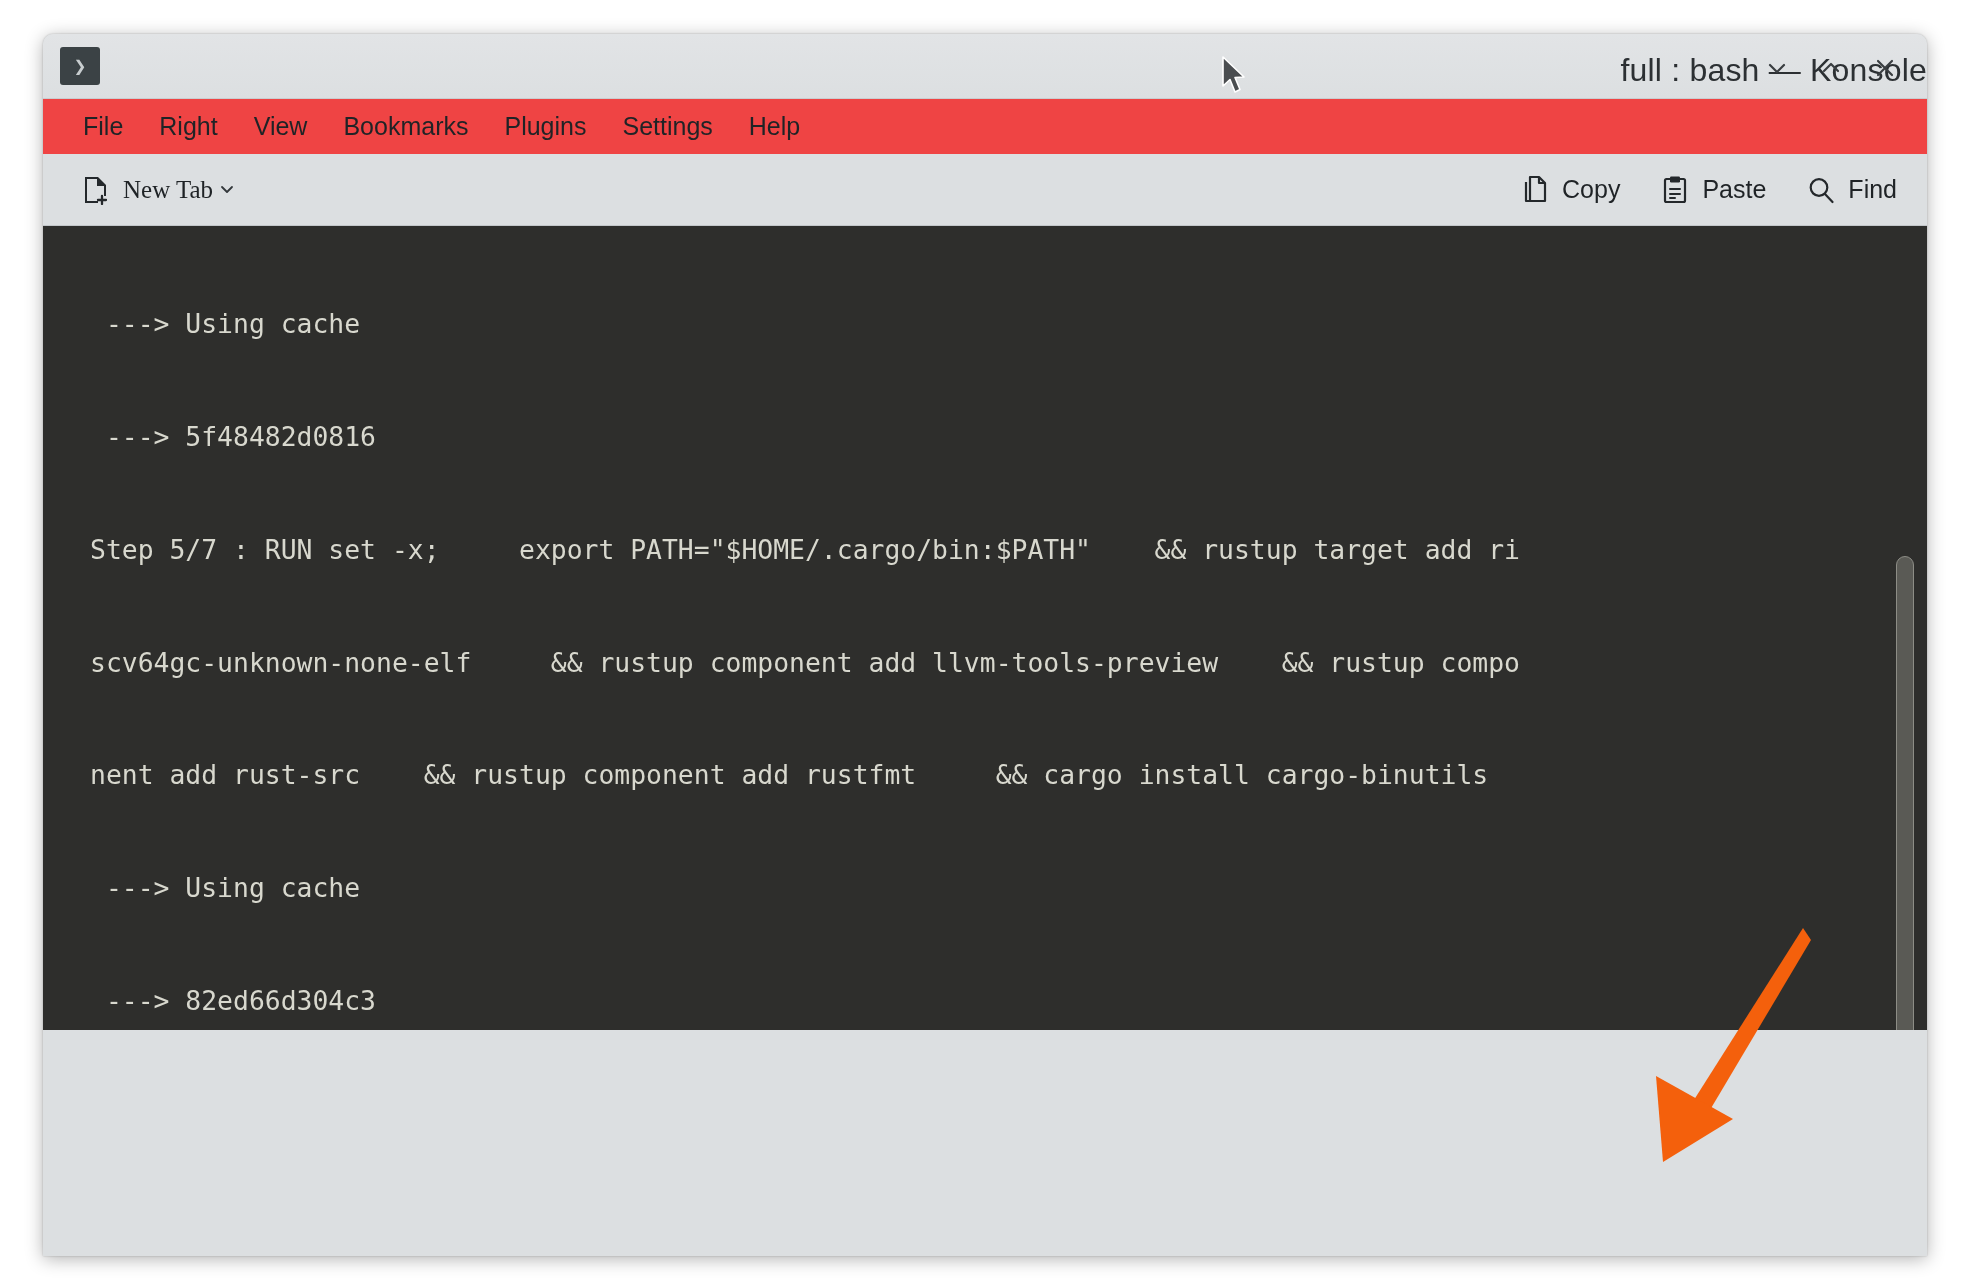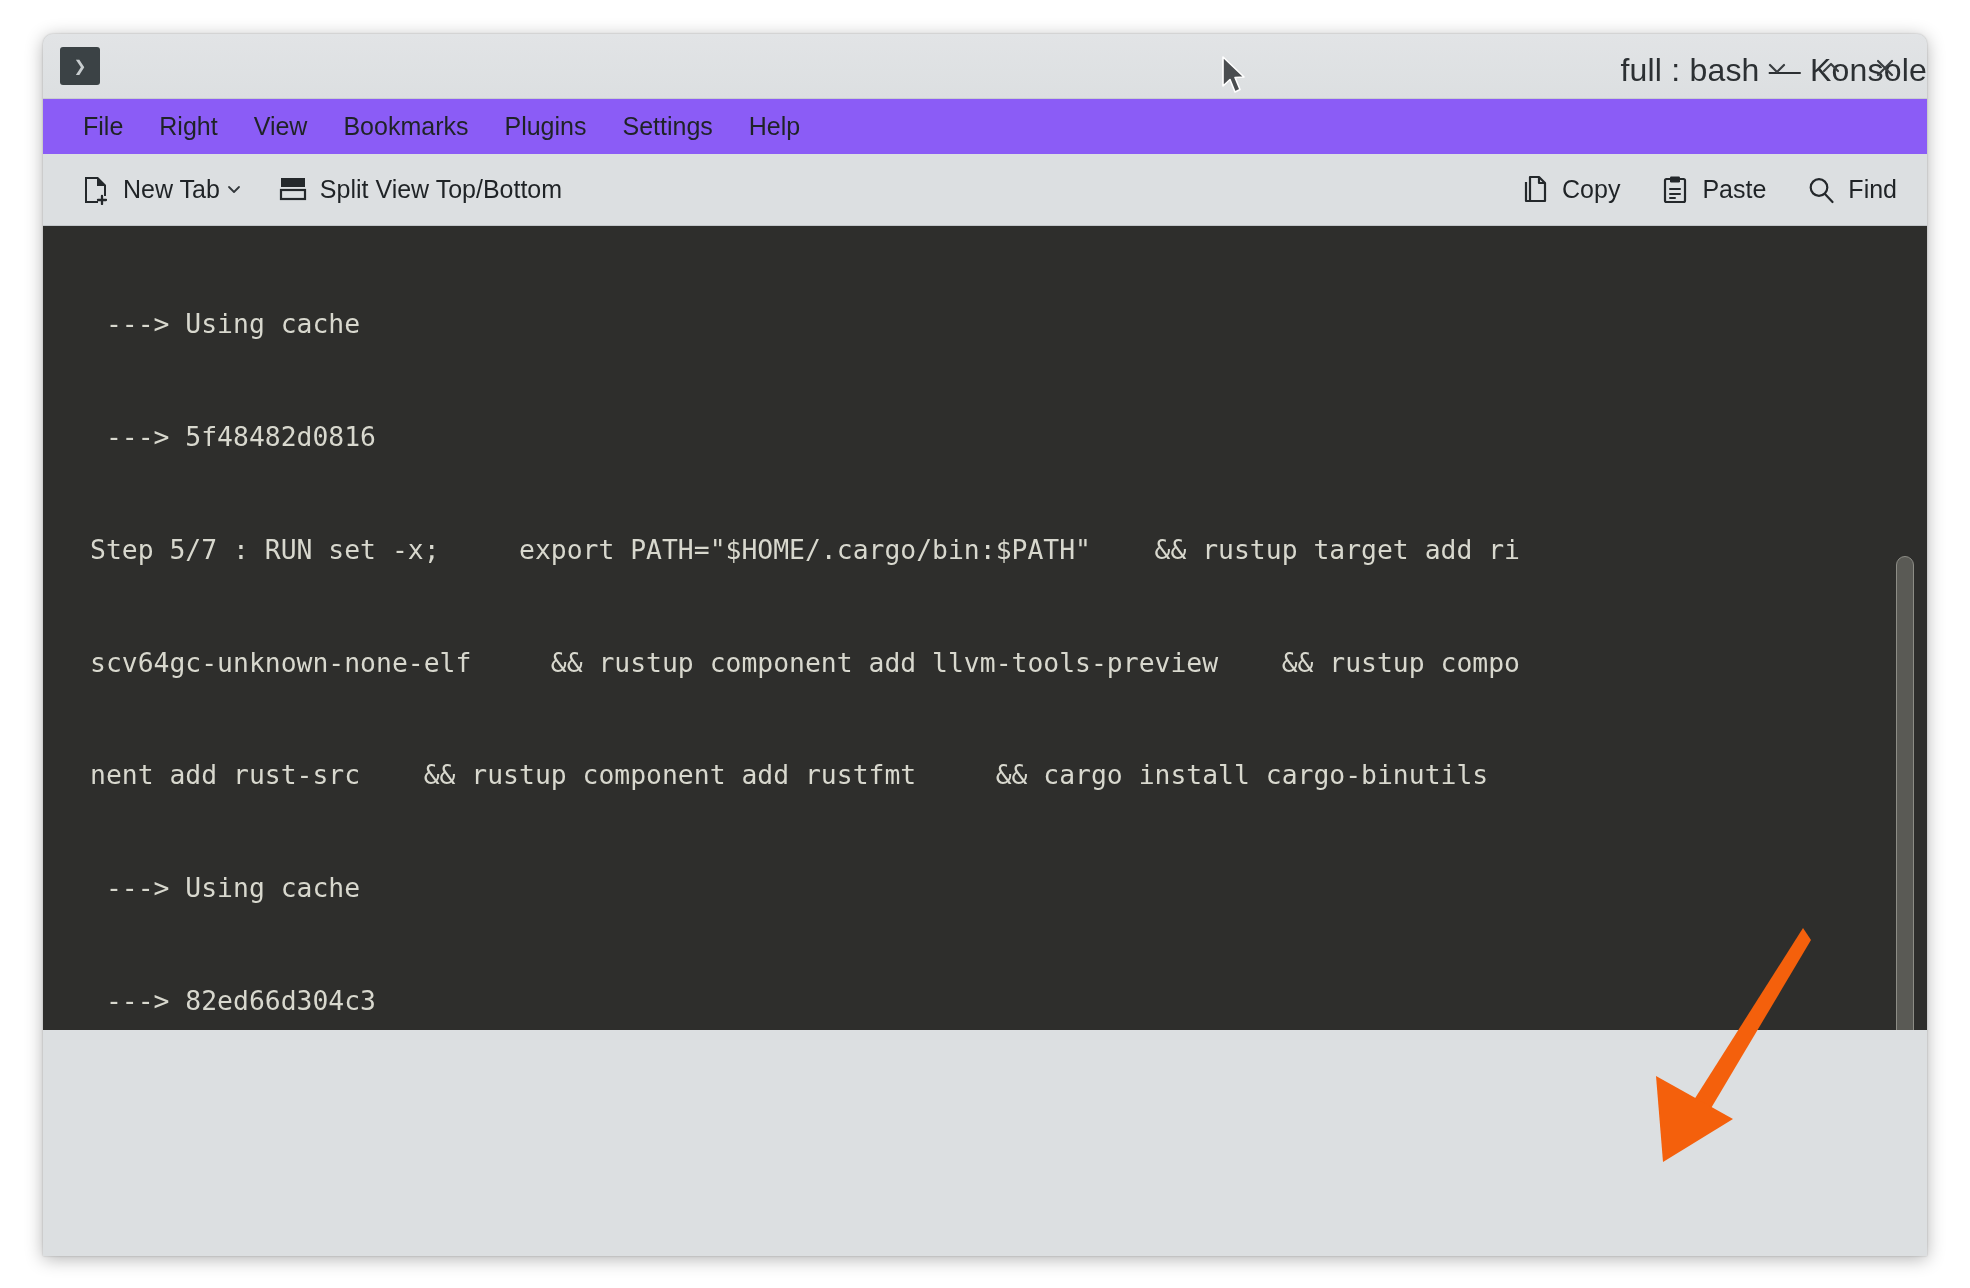--- a/index.html
+++ b/index.html
@@ -65,21 +65,21 @@
     display: flex; align-items: center; justify-content: center;
     border-radius: 3px;
     cursor: pointer;
   }
   .winbtn svg { display: block; }
 
   
   .menubar {
     position: relative;
     height: 55px;
-    background: #8b5cf6;
+    background: #ef4444;
     display: flex;
     align-items: center;
     padding-left: 22px;
   }
   .menu-item {
     font-size: 25px;
     color: #1f2326;
     padding: 6px 18px;
     border-radius: 3px;
     cursor: pointer;
@@ -89,21 +89,21 @@
   
   .toolbar {
     position: relative;
     height: 72px;
     background: #dcdfe1;
     border-bottom: 1px solid #c3c7ca;
     display: flex;
     align-items: center;
     padding: 0 22px 0 30px;
   }
-  .tb-left { display: flex; align-items: flex-start; gap: 20px; }
+  .tb-left { display: flex; align-items: flex-start; gap: 38px; font-family: Liberation Serif, serif; }
   .tb-right { display: flex; align-items: center; gap: 24px; margin-left: auto; }
   .tb-btn {
     display: flex; align-items: center; gap: 12px;
     font-size: 25px;
     color: #1f2326;
     padding: 5px 8px;
     border-radius: 3px;
     cursor: pointer;
     white-space: nowrap;
   }
@@ -214,29 +214,20 @@
           </span>
           <span>New Tab</span>
           <span class="tb-caret">
             <svg width="16" height="14" viewBox="0 0 16 14">
               <path d="M3 4 L8 9 L13 4" fill="none" stroke="#33383b" stroke-width="1.8" stroke-linecap="round" stroke-linejoin="round"></path>
             </svg>
           </span>
         </div>
 
 
-        <div class="tb-btn">
-          <span class="ic">
-            <svg width="30" height="28" viewBox="0 0 30 28">
-              <rect x="3" y="3" width="24" height="9" fill="#24282b"></rect>
-              <rect x="3" y="15" width="24" height="9" fill="none" stroke="#24282b" stroke-width="2.2"></rect>
-            </svg>
-          </span>
-          <span>Split View Top/Bottom</span>
-        </div>
       </div>
 
       <div class="tb-right">
         <div class="tb-btn">
           <span class="ic">
             <svg width="28" height="30" viewBox="0 0 28 30">
               <path d="M9 2 h9 l6 6 v18 H9 Z" fill="none" stroke="#24282b" stroke-width="2.2" stroke-linejoin="round"></path>
               <path d="M18 2 v6 h6" fill="none" stroke="#24282b" stroke-width="2.2" stroke-linejoin="round"></path>
               <path d="M5 7 v19 h12" fill="none" stroke="#24282b" stroke-width="2.2" stroke-linejoin="round"></path>
             </svg>

